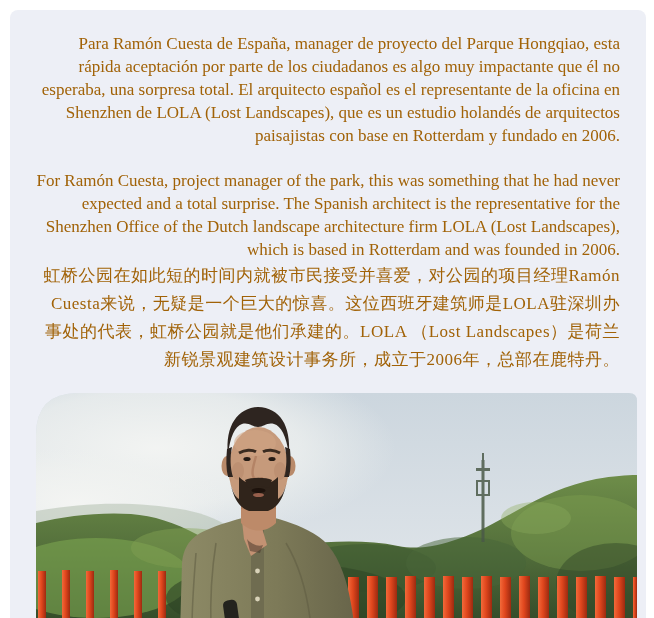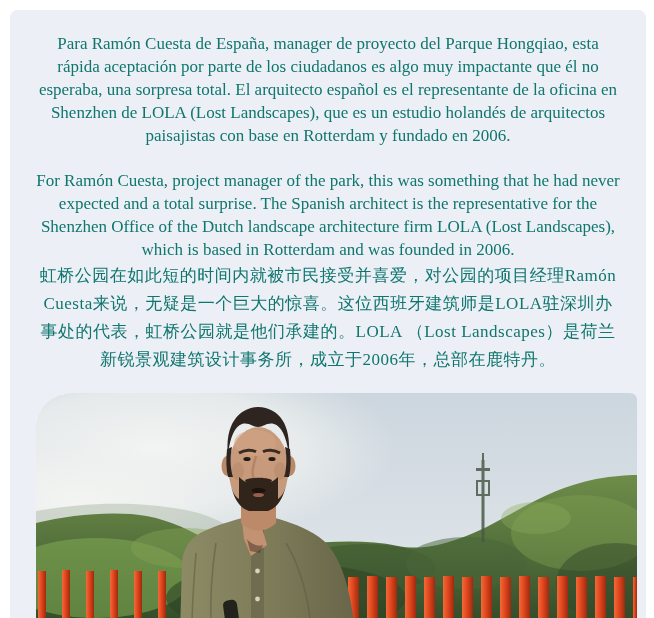--- a/index.html
+++ b/index.html
@@ -6,22 +6,22 @@
   .page{
     position:relative;width:654px;height:618px;background:#ffffff;
     overflow:hidden;font-family:"Liberation Serif",serif;color:#161616;
   }
   .panel{
     position:absolute;left:10px;top:10px;width:636px;height:720px;
     background:#edeff6;border-radius:8px;
   }
   .para{
     position:absolute;left:26px;width:584px;margin:0;
-    font-size:17px;line-height:23px;text-align:center;
-    color:#0f766e;
+    font-size:17px;line-height:23px;text-align:right;
+    color:#a16207;
   }
   .para-es{top:22px;}
   .para-en{top:159px;}
   .para-zh{top:252px;font-size:17px;line-height:28px;letter-spacing:.5px;}
   .photo{
     position:absolute;left:36px;top:393px;width:601px;height:225px;
     margin:0;overflow:hidden;
   }
   .photo svg{display:block;}
 </style>

